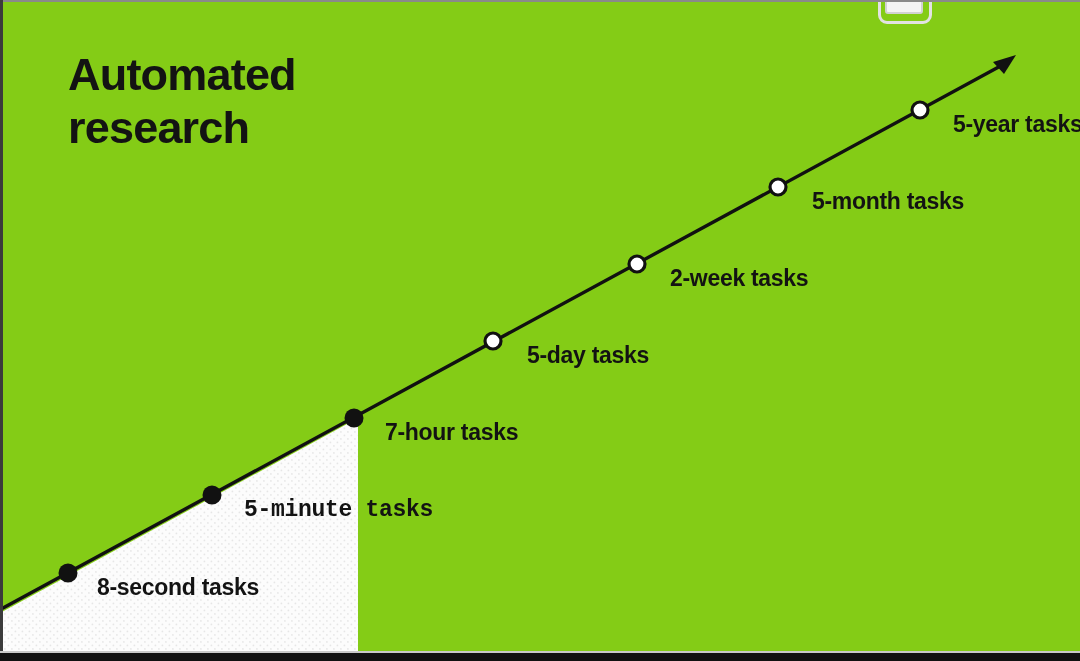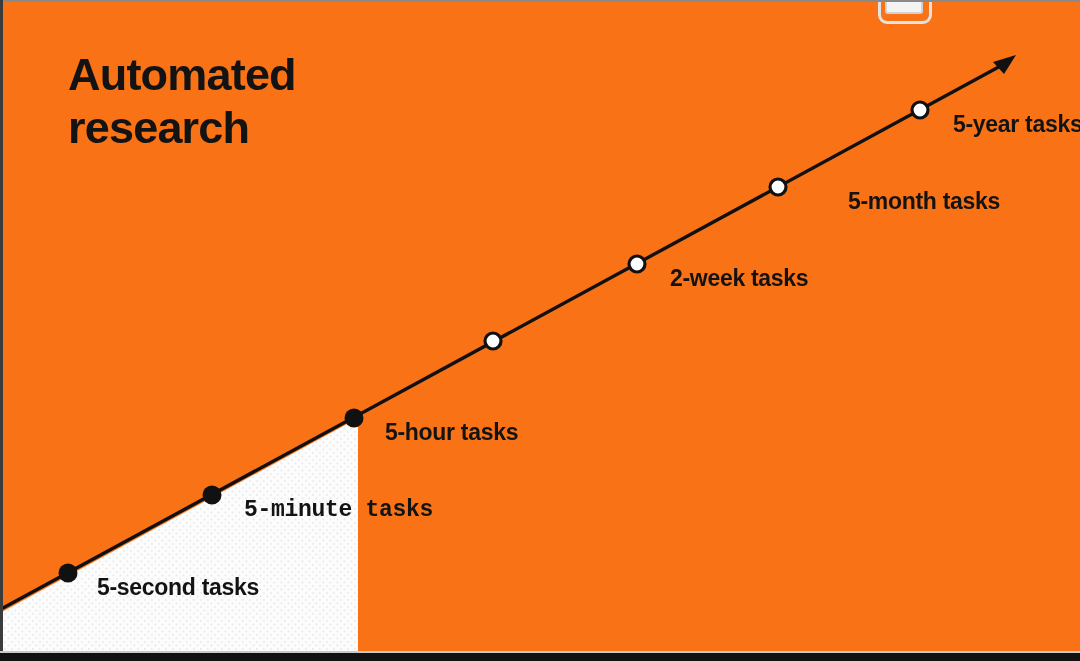--- a/index.html
+++ b/index.html
@@ -9,21 +9,21 @@
   }
   body {
     font-family: "Liberation Sans", sans-serif;
     -webkit-font-smoothing: antialiased;
   }
 
   #stage {
     position: relative;
     width: 1080px;
     height: 661px;
-    background: #f97316;
+    background: #84cc16;
     overflow: hidden;
   }
 
   
   #top-rule {
     position: absolute;
     left: 0; top: 0;
     width: 1080px; height: 2px;
     background: #8a8a8a;
   }
@@ -120,25 +120,26 @@
       <circle cx="493" cy="341" r="8" fill="#ffffff" stroke="#111111" stroke-width="3.2"></circle>
       <circle cx="637" cy="264" r="8" fill="#ffffff" stroke="#111111" stroke-width="3.2"></circle>
       <circle cx="778" cy="187" r="8" fill="#ffffff" stroke="#111111" stroke-width="3.2"></circle>
       <circle cx="920" cy="110" r="8" fill="#ffffff" stroke="#111111" stroke-width="3.2"></circle>
     </g>
   </svg>
 
   <div id="title">Automated
 research</div>
 
-  <div class="node-label" style="left:97px;  top:574px;">5-second tasks</div>
+  <div class="node-label" style="left:97px;  top:574px;">8-second tasks</div>
   <div class="node-label" style="left:244px; top:497px;font-family:Liberation Mono, monospace;">5-minute tasks</div>
-  <div class="node-label" style="left:385px; top:419px;">5-hour tasks</div>
+  <div class="node-label" style="left:385px; top:419px;">7-hour tasks</div>
+  <div class="node-label" style="left:527px; top:342px;">5-day tasks</div>
   <div class="node-label" style="left:670px; top:265px;">2-week tasks</div>
-  <div class="node-label" style="left:848px; top:188px;">5-month tasks</div>
+  <div class="node-label" style="left:812px; top:188px;">5-month tasks</div>
   <div class="node-label" style="left:953px; top:111px;">5-year tasks</div>
 
   <div id="player-control"></div>
   <div id="player-control-inner"></div>
   <div id="top-rule"></div>
   <div id="left-rule"></div>
   <div id="bottom-hairline"></div>
   <div id="bottom-band"></div>
 
 </div>

